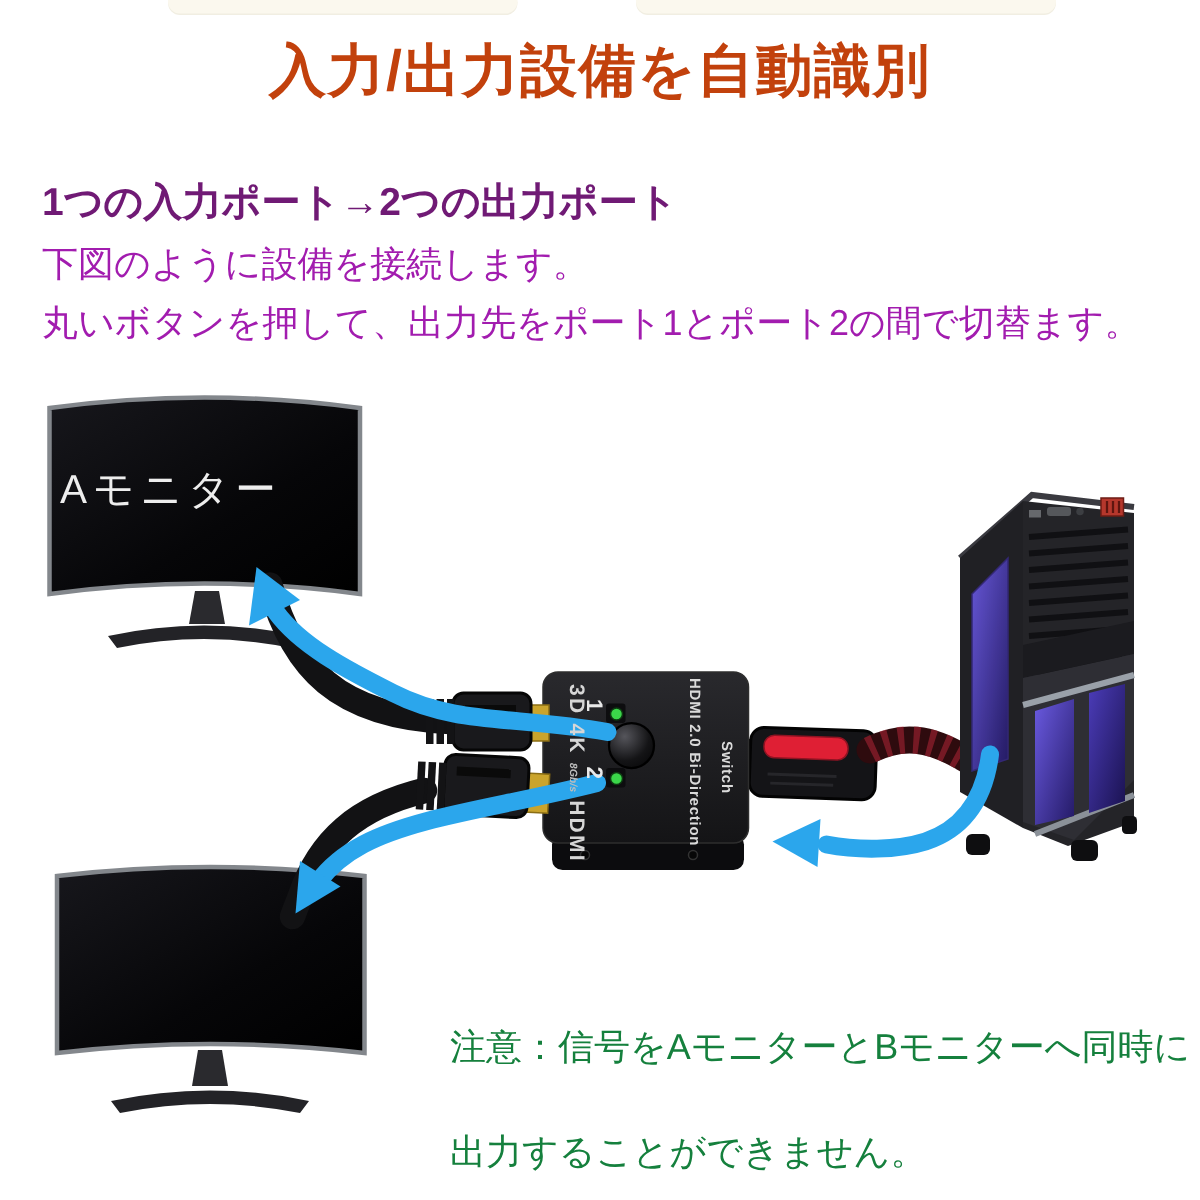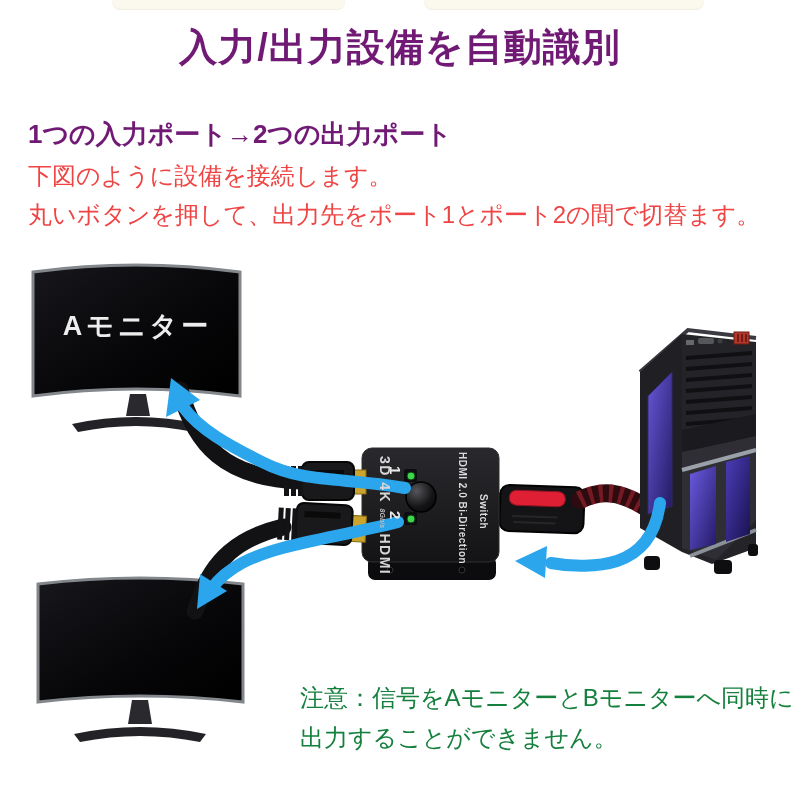--- a/index.html
+++ b/index.html
@@ -3,30 +3,30 @@
 <meta charset="utf-8">
 <style>
   html,body{margin:0;padding:0;background:#ffffff;}
   .canvas{
     position:relative;width:800px;height:800px;overflow:hidden;background:#ffffff;
     font-family:"Liberation Sans",sans-serif;
   }
   .top-bar{position:absolute;top:0;height:9px;background:#fbf8ee;border-radius:0 0 8px 8px;box-shadow:0 1px 0 #f1eee2;}
   .title{
     position:absolute;top:22px;left:0;width:800px;text-align:center;
-    font-size:38px;font-weight:700;letter-spacing:1px;color:#701a75;
+    font-size:38px;font-weight:700;letter-spacing:1px;color:#c2410c;
   }
   .subtitle{position:absolute;left:28px;top:117px;font-size:26px;font-weight:700;color:#701a75;}
-  .desc{position:absolute;left:28px;font-size:24px;color:#ef4444;}
+  .desc{position:absolute;left:28px;font-size:24px;color:#a21caf;}
   .desc1{top:160px;} .desc2{top:199px;}
   .note{position:absolute;left:300px;font-size:24px;color:#15803d;}
-  .note1{top:682px;} .note2{top:722px;}
+  .note1{top:682px;} .note2{top:752px;}
   .monitor-label{
-    position:absolute;width:195px;text-align:center;color:#ededed;
-    font-size:27px;letter-spacing:4px;font-weight:700;
+    position:absolute;width:195px;color:#ededed;
+    font-size:27px;letter-spacing:4px;font-weight:400;
   }
   .mlabel-a{left:40px;top:308px;} .mlabel-b{left:45px;top:620px;}
   .rot{position:absolute;transform:rotate(90deg);transform-origin:0 0;white-space:nowrap;}
   .sw-left{left:393px;top:456px;font-size:14px;font-weight:700;letter-spacing:1.5px;color:#d6d6d6;}
   .sw-left .tiny{font-size:7px;font-style:italic;letter-spacing:0;color:#bdbdbd;}
   .sw-right1{left:468px;top:452px;font-size:10px;font-weight:700;letter-spacing:.5px;color:#dadada;}
   .sw-right2{left:489px;top:494px;font-size:10px;font-weight:700;letter-spacing:.5px;color:#dadada;}
   .sw-port{font-size:15px;font-weight:700;color:#e9e9e9;}
   .sw-port1{left:404px;top:466px;} .sw-port2{left:404px;top:511px;}
   svg{position:absolute;left:0;top:0;}

